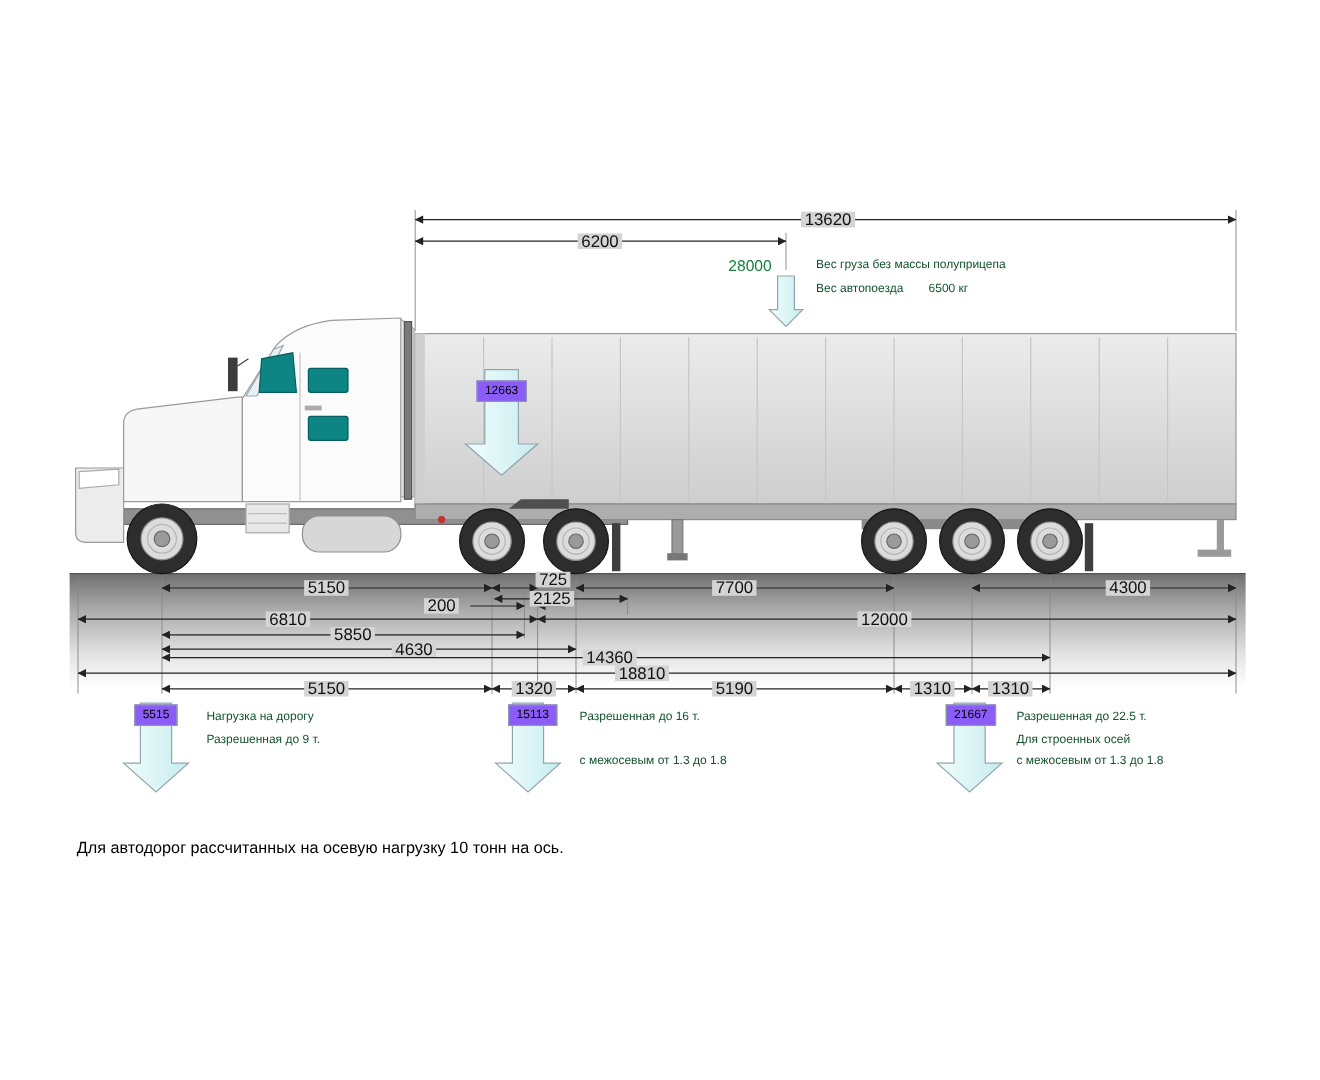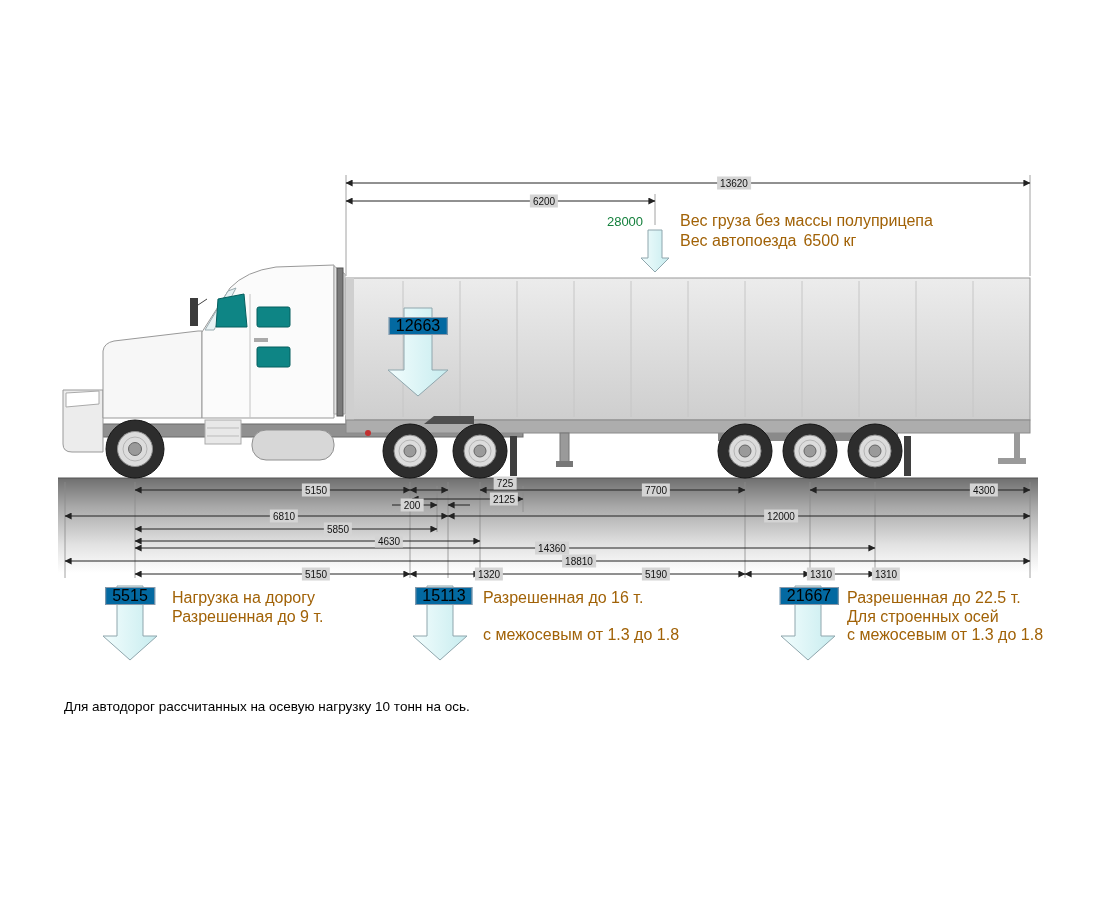--- a/index.html
+++ b/index.html
@@ -1,24 +1,24 @@
 <!DOCTYPE html>
 <html><head>
 <meta charset="utf-8">
 <style>
   html,body { margin:0; padding:0; background:#fff; }
   .stage { position:relative; width:1100px; height:900px; background:#fff; overflow:hidden;
            font-family:"Liberation Sans", sans-serif; }
   .stage svg { position:absolute; left:0; top:0; }
-  .dim { position:absolute; transform:translate(-50%,-50%); font-size:10px; line-height:13px;
-         background:#d4d4d4; color:#111; padding:0 3px; white-space:nowrap; z-index:5;margin-left:44px; }
-  .vbox { position:absolute; transform:translate(-50%,-50%); font-size:16px; line-height:14px;
-          background:#0369a1; border:1px solid #8a98a8; color:#000; padding:1px 6px;
+  .dim { position:absolute; transform:translate(-50%,-50%); font-size:14px; line-height:13px;
+         background:#d4d4d4; color:#111; padding:0 3px; white-space:nowrap; z-index:5; }
+  .vbox { position:absolute; transform:translate(-50%,-50%); font-size:10px; line-height:14px;
+          background:#8b5cf6; border:1px solid #8a98a8; color:#000; padding:1px 6px;
           white-space:nowrap; z-index:6; }
-  .ann { position:absolute; font-size:16px; line-height:16px; color:#a16207; white-space:nowrap; z-index:5; }
+  .ann { position:absolute; font-size:10px; line-height:16px; color:#14532d; white-space:nowrap; z-index:5; }
   .annc { position:absolute; transform:translate(-50%,-50%); font-size:13px; color:#15803d;
           white-space:nowrap; z-index:5; }
   .foot { position:absolute; font-size:13.5px; line-height:19px; color:#000; white-space:pre; z-index:5; }
   .dl  { stroke:#222; stroke-width:1; marker-start:url(#ma); marker-end:url(#ma); }
   .dl2 { stroke:#222; stroke-width:1; marker-end:url(#ma); }
   .xl  { stroke:#8a8a8a; stroke-width:0.8; }
   .seam { stroke:#c6c6c6; stroke-width:1; }
 </style>
 </head>
 <body>
@@ -215,21 +215,21 @@
 
 <span class="dim" style="left:272px;top:574px">5150</span>
 <span class="dim" style="left:445px;top:574px">1320</span>
 <span class="dim" style="left:612px;top:574px">5190</span>
 <span class="dim" style="left:777px;top:574px">1310</span>
 <span class="dim" style="left:842px;top:574px">1310</span>
 
 <span class="annc" style="left:625px;top:221px">28000</span>
 <span class="ann" style="left:680px;top:213px">Вес груза без массы полуприцепа</span>
 <span class="ann" style="left:680px;top:233px">
-  <span>Вес автопоезда</span><span style="margin-left:7px">6500 кг</span>
+  <span>Вес автопоезда</span><span style="margin-left:21px">6500 кг</span>
 </span>
 
 <span class="vbox" style="left:418px;top:326px">12663</span>
 <span class="vbox" style="left:130px;top:596px">5515</span>
 <span class="vbox" style="left:444px;top:596px">15113</span>
 <span class="vbox" style="left:809px;top:596px">21667</span>
 
 <span class="ann" style="left:172px;top:590px">Нагрузка на дорогу</span>
 <span class="ann" style="left:172px;top:609px">Разрешенная до 9 т.</span>
 

